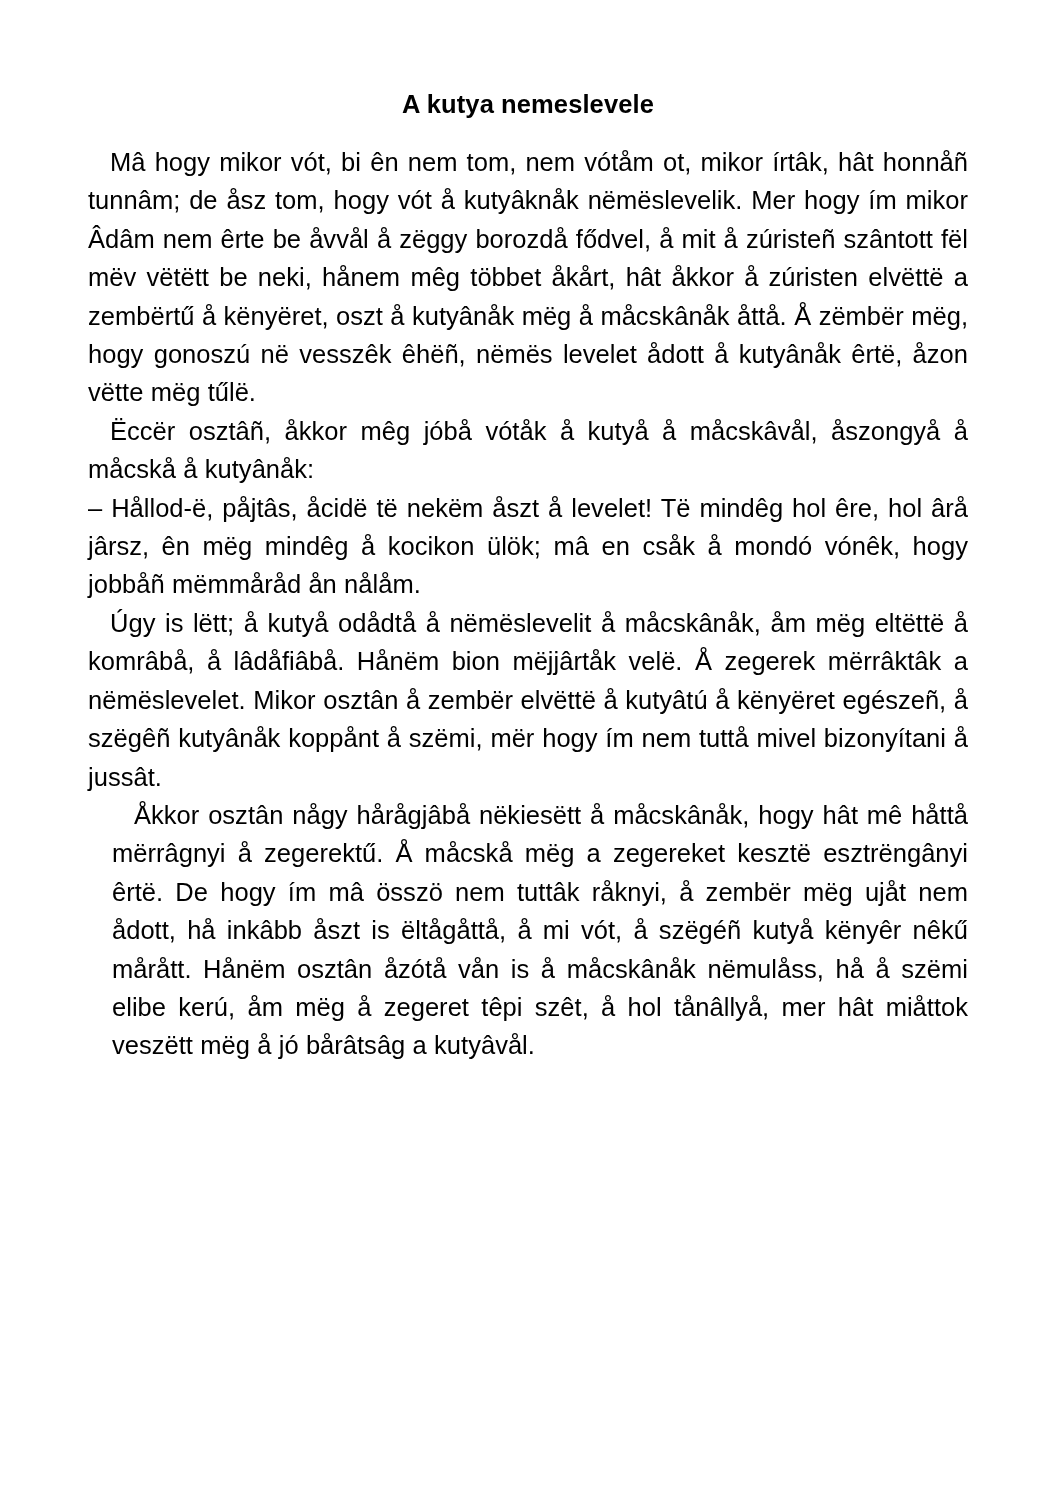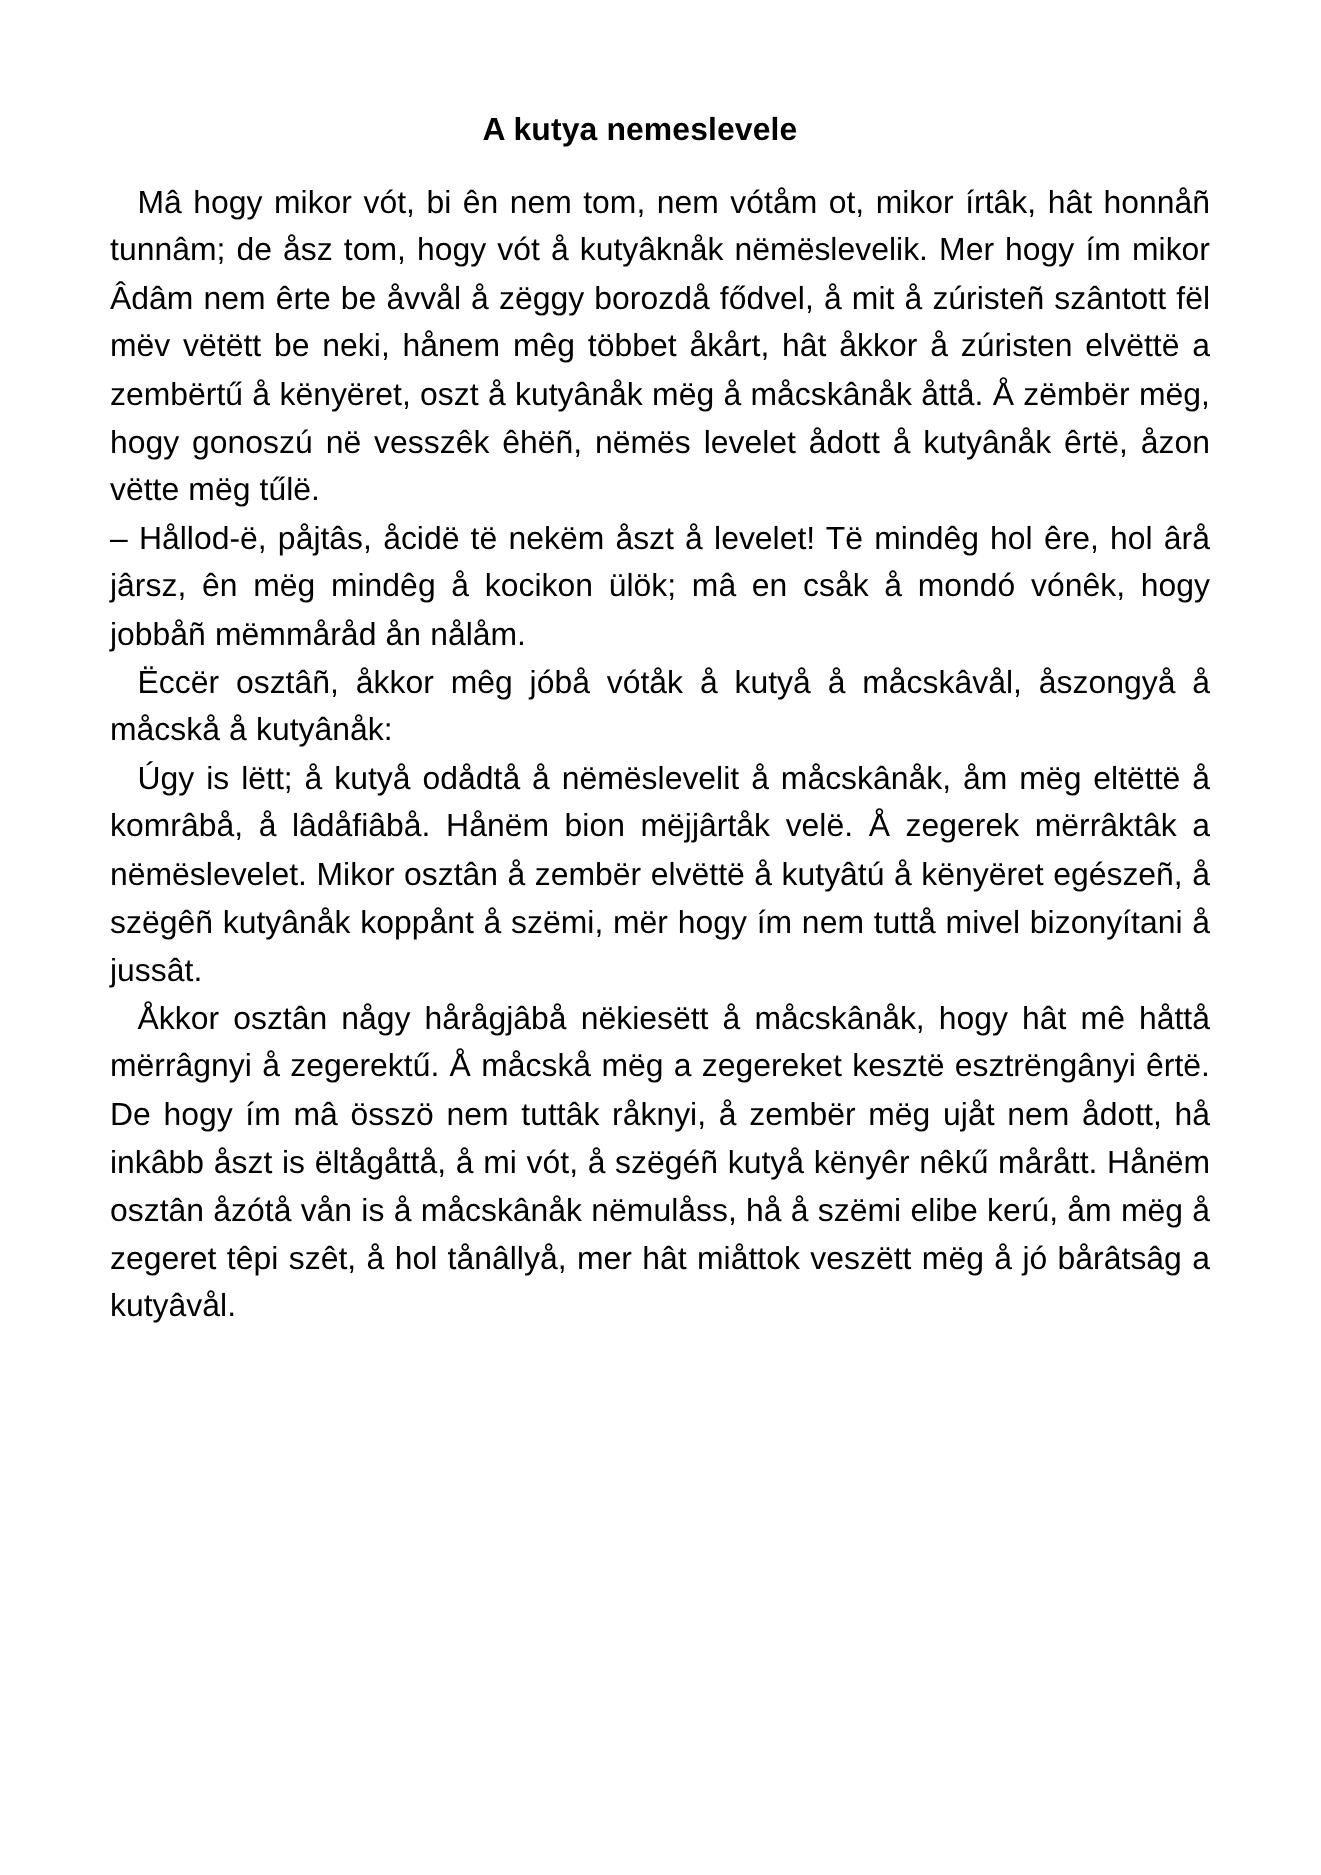--- a/index.html
+++ b/index.html
@@ -14,21 +14,21 @@
   .page {
     position: relative;
     width: 1057px;
     height: 1500px;
     background: #ffffff;
     overflow: hidden;
     box-sizing: border-box;
   }
   .doc-title {
     position: absolute;
-    left: 72px;
+    left: 88px;
     top: 72px;
     width: 880px;
     text-align: center;
     font-size: 25.5px;
     font-weight: bold;
     line-height: 1.25;
     letter-spacing: 0.1px;
   }
   .body-block {
     position: absolute;
@@ -49,30 +49,31 @@
     text-indent: 22px;
   }
   p.para.noindent {
     text-indent: 0;
   }
   p.para.dialogue {
     text-indent: 0;
   }
   p.para:last-child {
     text-align-last: left;
+    margin-left: 24px;
   }
 </style>
 </head>
 <body>
 
 <div class="page">
 
   <h1 class="doc-title">A kutya nemeslevele</h1>
 
   <div class="body-block">
     <p class="para indent">Mâ hogy mikor vót, bi ên nem tom, nem vótåm ot, mikor írtâk, hât honnåñ tunnâm; de åsz tom, hogy vót å kutyâknåk nëmëslevelik. Mer hogy ím mikor Âdâm nem êrte be åvvål å zëggy borozdå fődvel, å mit å zúristeñ szântott fël mëv vëtëtt be neki, hånem mêg többet åkårt, hât åkkor å zúristen elvëttë a zembërtű å kënyëret, oszt å kutyânåk mëg å måcskânåk åttå. Å zëmbër mëg, hogy gonoszú në vesszêk êhëñ, nëmës levelet ådott å kutyânåk êrtë, åzon vëtte mëg tűlë.</p>
+    <p class="para indent">Ëccër osztâñ, åkkor mêg jóbå vótåk å kutyå å måcskâvål, åszongyå å måcskå å kutyânåk:</p>
     <p class="para dialogue">– Hållod-ë, påjtâs, åcidë të nekëm åszt å levelet! Të mindêg hol êre, hol ârå jârsz, ên mëg mindêg å kocikon ülök; mâ en csåk å mondó vónêk, hogy jobbåñ mëmmåråd  ån nålåm.</p>
-    <p class="para indent">Ëccër osztâñ, åkkor mêg jóbå vótåk å kutyå å måcskâvål, åszongyå å måcskå å kutyânåk:</p>
     <p class="para indent">Úgy is lëtt; å kutyå odådtå å nëmëslevelit å måcskânåk, åm mëg eltëttë å komrâbå, å lâdåfiâbå. Hånëm bion mëjjârtåk velë. Å zegerek mërrâktâk a nëmëslevelet. Mikor osztân å zembër elvëttë å kutyâtú å kënyëret egészeñ, å szëgêñ kutyânåk koppånt å szëmi, mër hogy ím nem tuttå mivel bizonyítani å jussât.</p>
     <p class="para indent">Åkkor osztân någy hårågjâbå nëkiesëtt å måcskânåk, hogy hât mê håttå mërrâgnyi å zegerektű. Å måcskå mëg a zegereket kesztë esztrëngânyi êrtë. De hogy ím mâ összö nem tuttâk råknyi, å zembër mëg ujåt nem ådott, hå inkâbb åszt is ëltågåttå, å mi vót, å szëgéñ kutyå kënyêr nêkű mårått. Hånëm osztân åzótå vån is å måcskânåk nëmulåss, hå å szëmi elibe kerú, åm mëg å zegeret têpi szêt, å hol tånâllyå, mer hât miåttok veszëtt mëg å jó bårâtsâg a kutyâvål.</p>
   </div>
 
 </div>
 
 </body></html>

